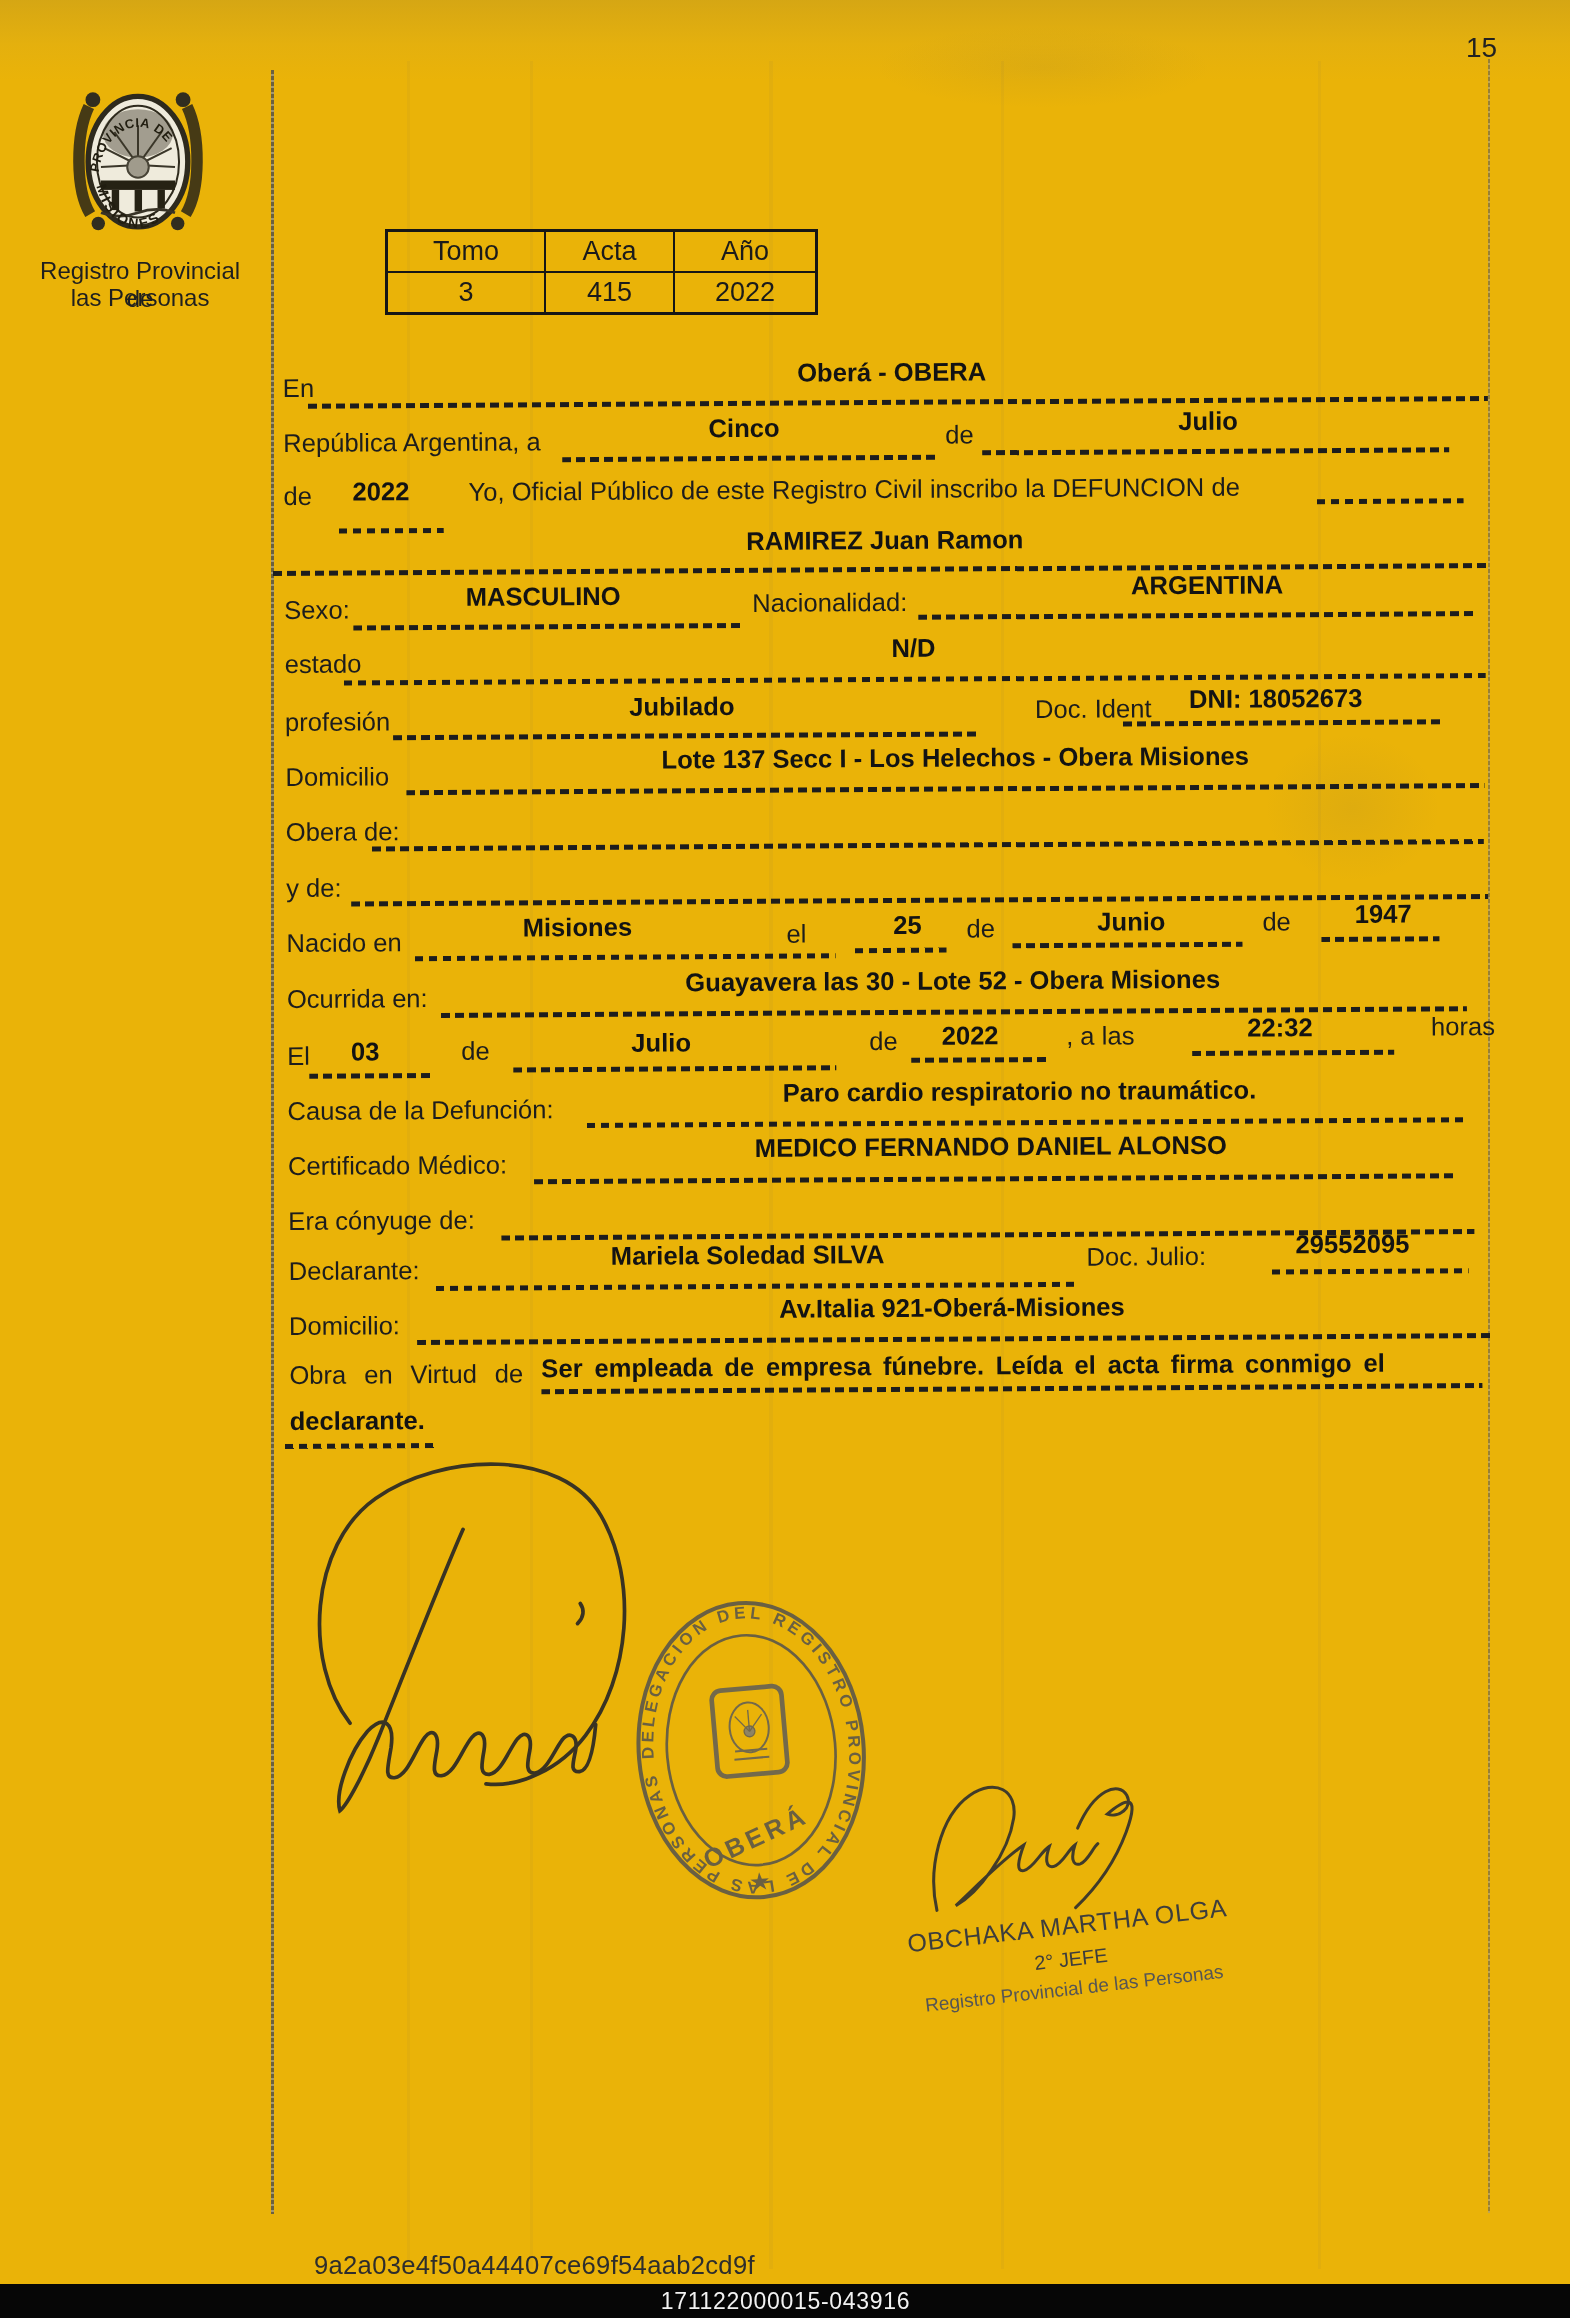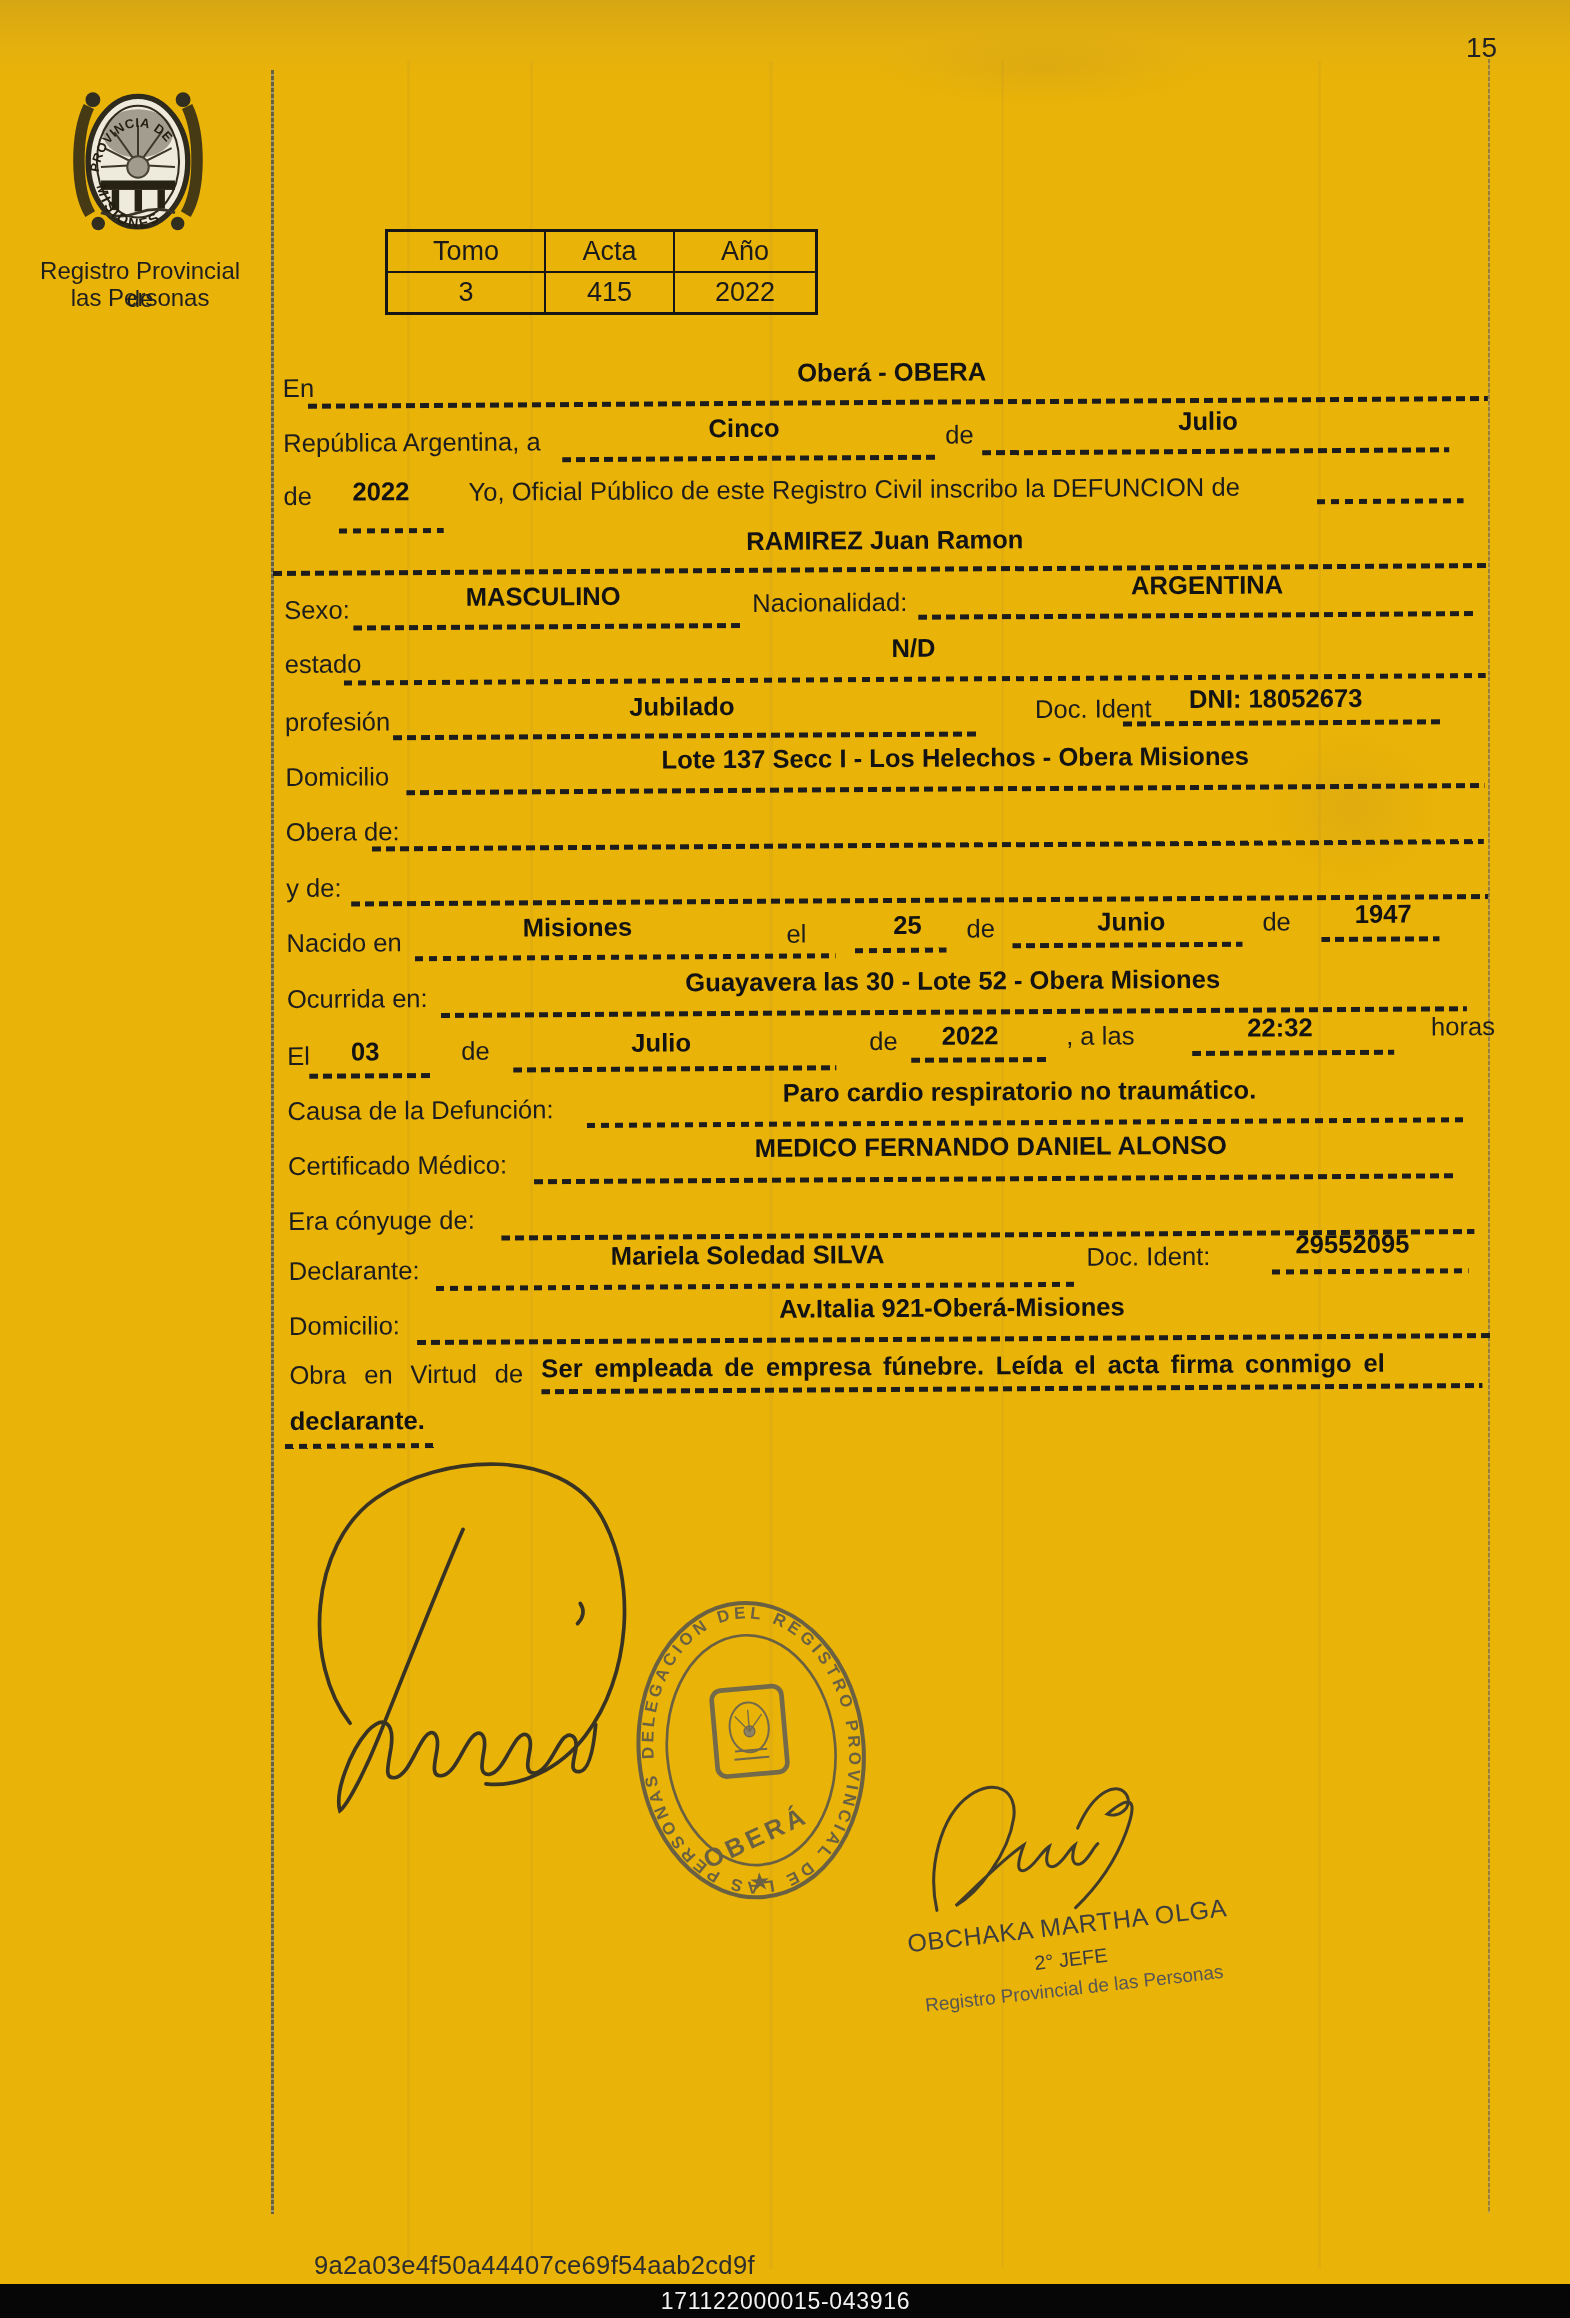--- a/index.html
+++ b/index.html
@@ -183,21 +183,21 @@
     <span class="f" style="left:286px;top:1152px">Certificado Médico:</span>
     <span class="f b c" style="left:989px;top:1137px">MEDICO FERNANDO DANIEL ALONSO</span>
     <div class="dots" style="left:532px;top:1181px;width:921px"></div>
 
     <span class="f" style="left:286px;top:1207px">Era cónyuge de:</span>
     <div class="dots" style="left:499px;top:1237px;width:973px"></div>
 
     <span class="f" style="left:286px;top:1257px">Declarante:</span>
     <span class="f b c" style="left:745px;top:1244px">Mariela Soledad SILVA</span>
     <div class="dots" style="left:433px;top:1287px;width:644px"></div>
-    <span class="f" style="left:1084px;top:1248px">Doc. Ident:</span>
+    <span class="f" style="left:1084px;top:1248px">Doc. Julio:</span>
     <span class="f b c" style="left:1350px;top:1237px">29552095</span>
     <div class="dots" style="left:1269px;top:1276px;width:197px"></div>
 
     <span class="f" style="left:286px;top:1312px">Domicilio:</span>
     <span class="f b c" style="left:949px;top:1298px">Av.Italia 921-Oberá-Misiones</span>
     <div class="dots" style="left:414px;top:1341px;width:1077px"></div>
 
     <span class="f ws" style="left:286px;top:1361px">Obra en Virtud de</span>
     <span class="f b ws2" style="left:538px;top:1356px">Ser empleada de empresa fúnebre. Leída el acta firma conmigo el</span>
     <div class="dots" style="left:538px;top:1391px;width:941px"></div>

